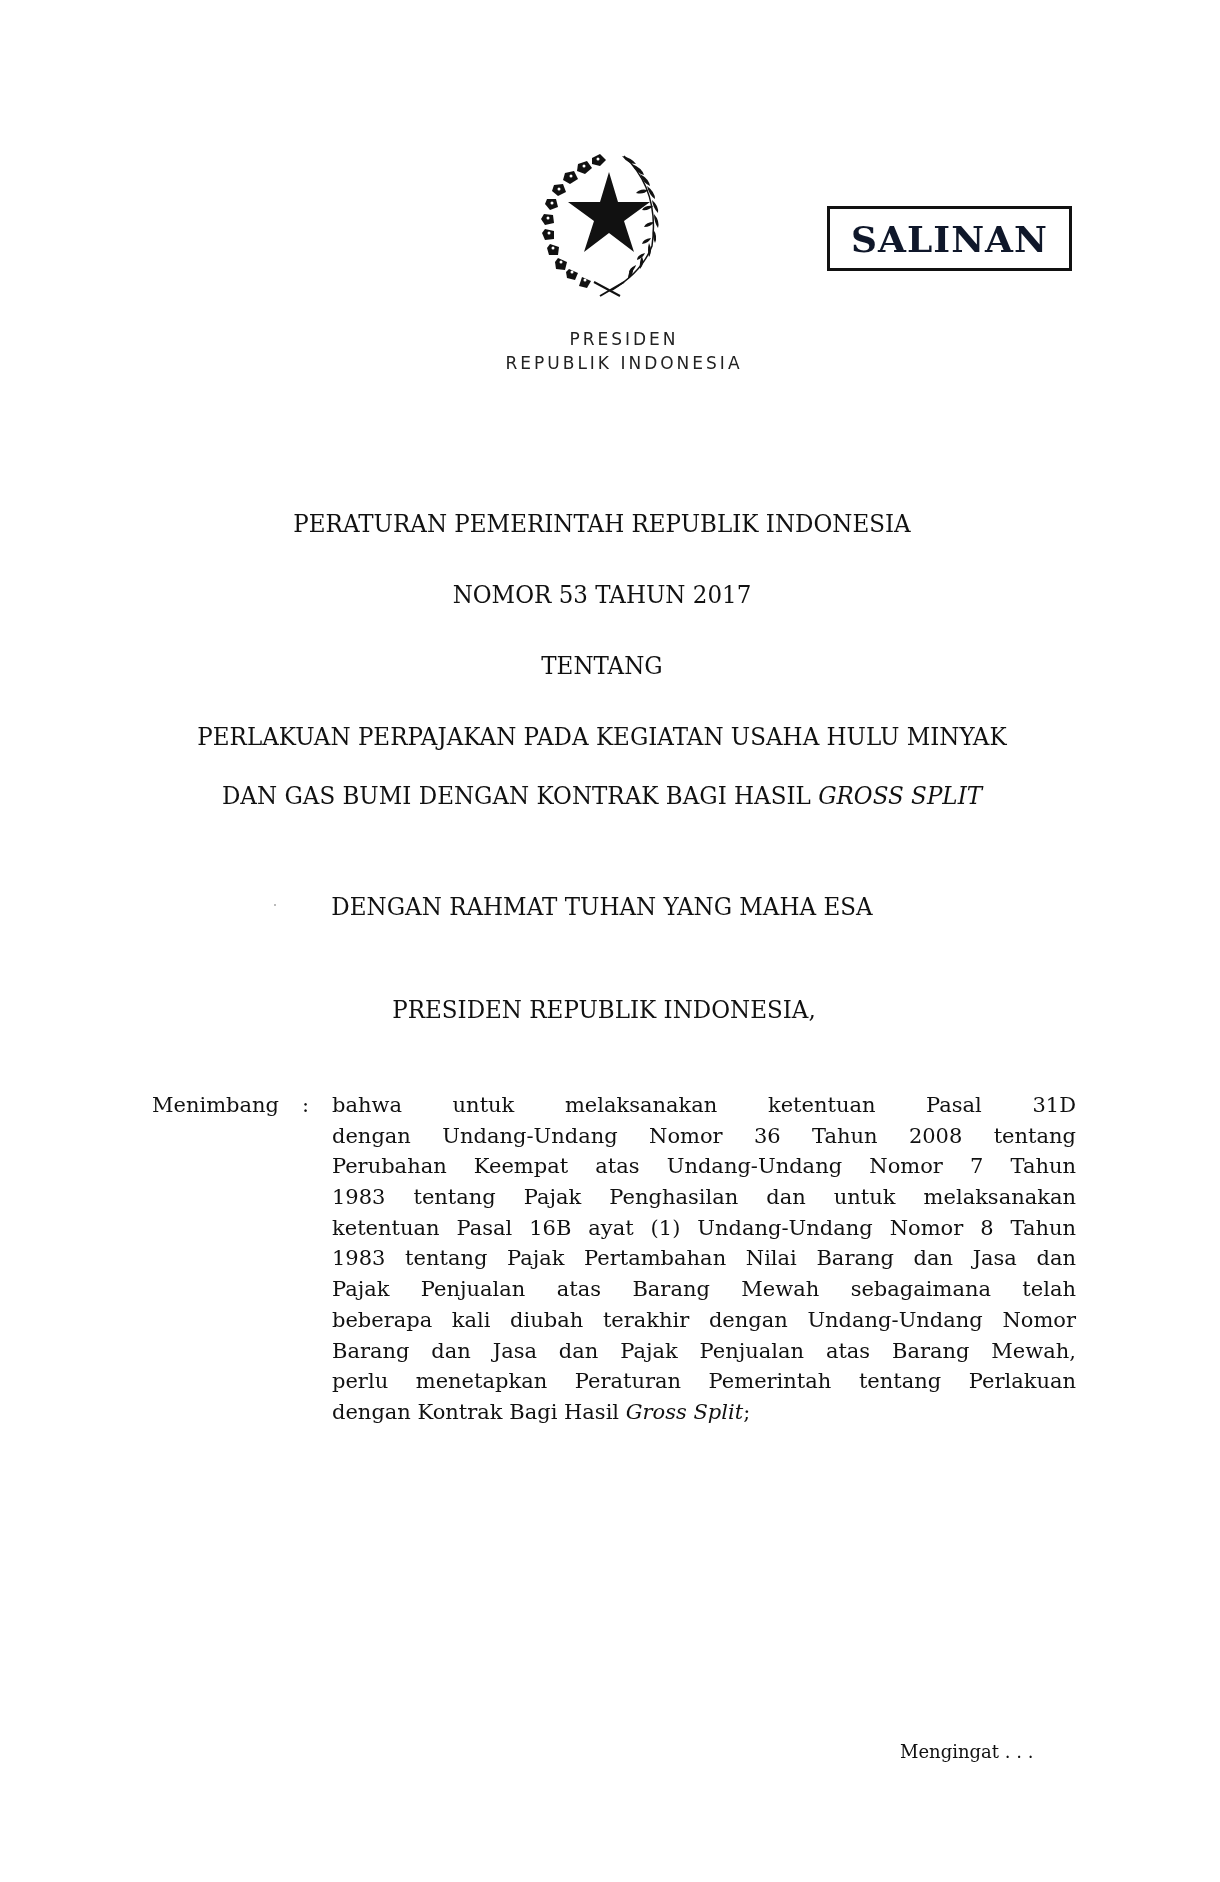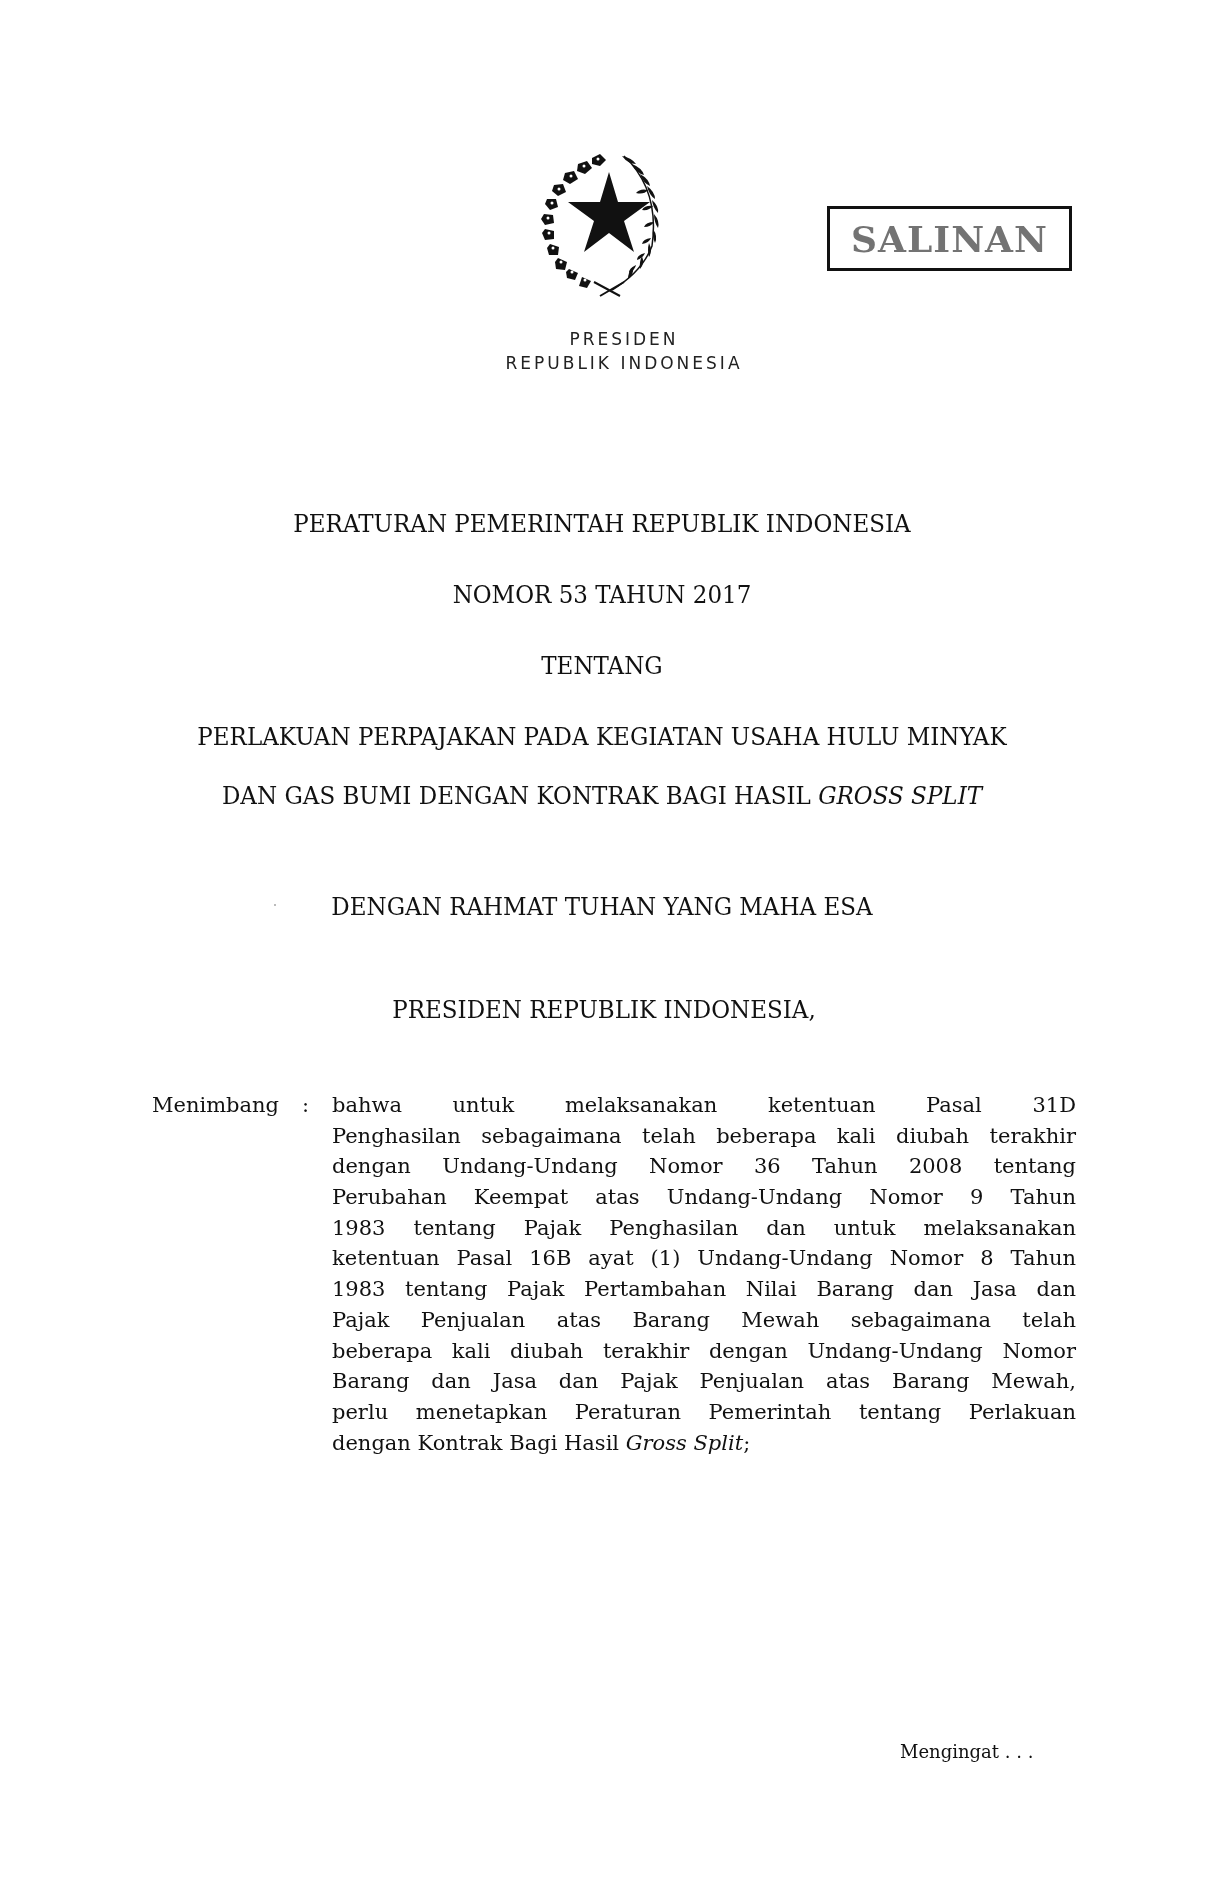--- a/index.html
+++ b/index.html
@@ -2,21 +2,21 @@
 <html><head>
 <meta charset="utf-8">
 <style>
   html, body { margin: 0; padding: 0; background: #ffffff; }
   body { width: 1220px; height: 1882px; position: relative; overflow: hidden; color: #111111; }
   .abs { position: absolute; }
 
   #emblem { left: 532px; top: 150px; width: 154px; height: 148px; }
   #salinan-box { left: 827px; top: 206px; width: 239px; height: 59px; border: 3px solid #111; box-sizing: content-box; display:flex; align-items:center; justify-content:center; }
   #salinan-box::after { content:""; position:absolute; left:-1px; top:-1px; right:-1px; bottom:-1px; border:1px solid #111; pointer-events:none; }
-  #salinan-text { font-family: "DejaVu Serif", "Liberation Serif", serif; font-weight: bold; font-size: 36px; letter-spacing: 1px; color:#737373; line-height:1; }
+  #salinan-text { font-family: "DejaVu Serif", "Liberation Serif", serif; font-weight: bold; font-size: 36px; letter-spacing: 1px; color:#0f172a; line-height:1; }
 
   .letterhead { left: 0; width: 1220px; text-align: center; font-family: "DejaVu Sans", "Liberation Sans", sans-serif; font-size: 17px; letter-spacing: 3px; color:#222; line-height: 1; }
   #lh-1 { top: 331px; left: 14px; }
   #lh-2 { top: 355px; left: 14px; }
 
   .heading { left: 0; width: 1220px; text-align: center; font-family: "DejaVu Serif", "Liberation Serif", serif; font-size: 23px; line-height: 1; color:#111; transform: scaleY(1.05); }
   #h-title { top: 513px; left: -8px; }
   #h-nomor { top: 584px; left: -8px; }
   #h-tentang { top: 655px; left: -8px; }
   #h-subject-1 { top: 726px; left: -8px; }
@@ -108,23 +108,22 @@
 <div id="h-subject-2" class="abs heading"><span style="white-space: pre;">DAN GAS BUMI DENGAN KONTRAK BAGI HASIL </span><i>GROSS SPLIT</i></div>
 <div id="artifact-dot" class="abs"></div>
 <div id="h-rahmat" class="abs heading">DENGAN RAHMAT TUHAN YANG MAHA ESA</div>
 <div id="h-presiden" class="abs heading">PRESIDEN REPUBLIK INDONESIA,</div>
 
 <div id="menimbang-label" class="abs">Menimbang</div>
 <div id="menimbang-colon" class="abs">:</div>
 
 <div id="menimbang-body" class="abs">
   <span class="pline">bahwa untuk melaksanakan ketentuan Pasal 31D</span>
-  <span class="pline">Penghasilan sebagaimana telah beberapa kali diubah terakhir</span>
   <span class="pline">dengan Undang-Undang Nomor 36 Tahun 2008 tentang</span>
-  <span class="pline">Perubahan Keempat atas Undang-Undang Nomor 9 Tahun</span>
+  <span class="pline">Perubahan Keempat atas Undang-Undang Nomor 7 Tahun</span>
   <span class="pline">1983 tentang Pajak Penghasilan dan untuk melaksanakan</span>
   <span class="pline">ketentuan Pasal 16B ayat (1) Undang-Undang Nomor 8 Tahun</span>
   <span class="pline">1983 tentang Pajak Pertambahan Nilai Barang dan Jasa dan</span>
   <span class="pline">Pajak Penjualan atas Barang Mewah sebagaimana telah</span>
   <span class="pline">beberapa kali diubah terakhir dengan Undang-Undang Nomor</span>
   <span class="pline">Barang dan Jasa dan Pajak Penjualan atas Barang Mewah,</span>
   <span class="pline">perlu menetapkan Peraturan Pemerintah tentang Perlakuan</span>
   <span class="pline last"><span style="white-space: pre;">dengan Kontrak Bagi Hasil </span><i>Gross Split</i><span>;</span></span>
 </div>
 

